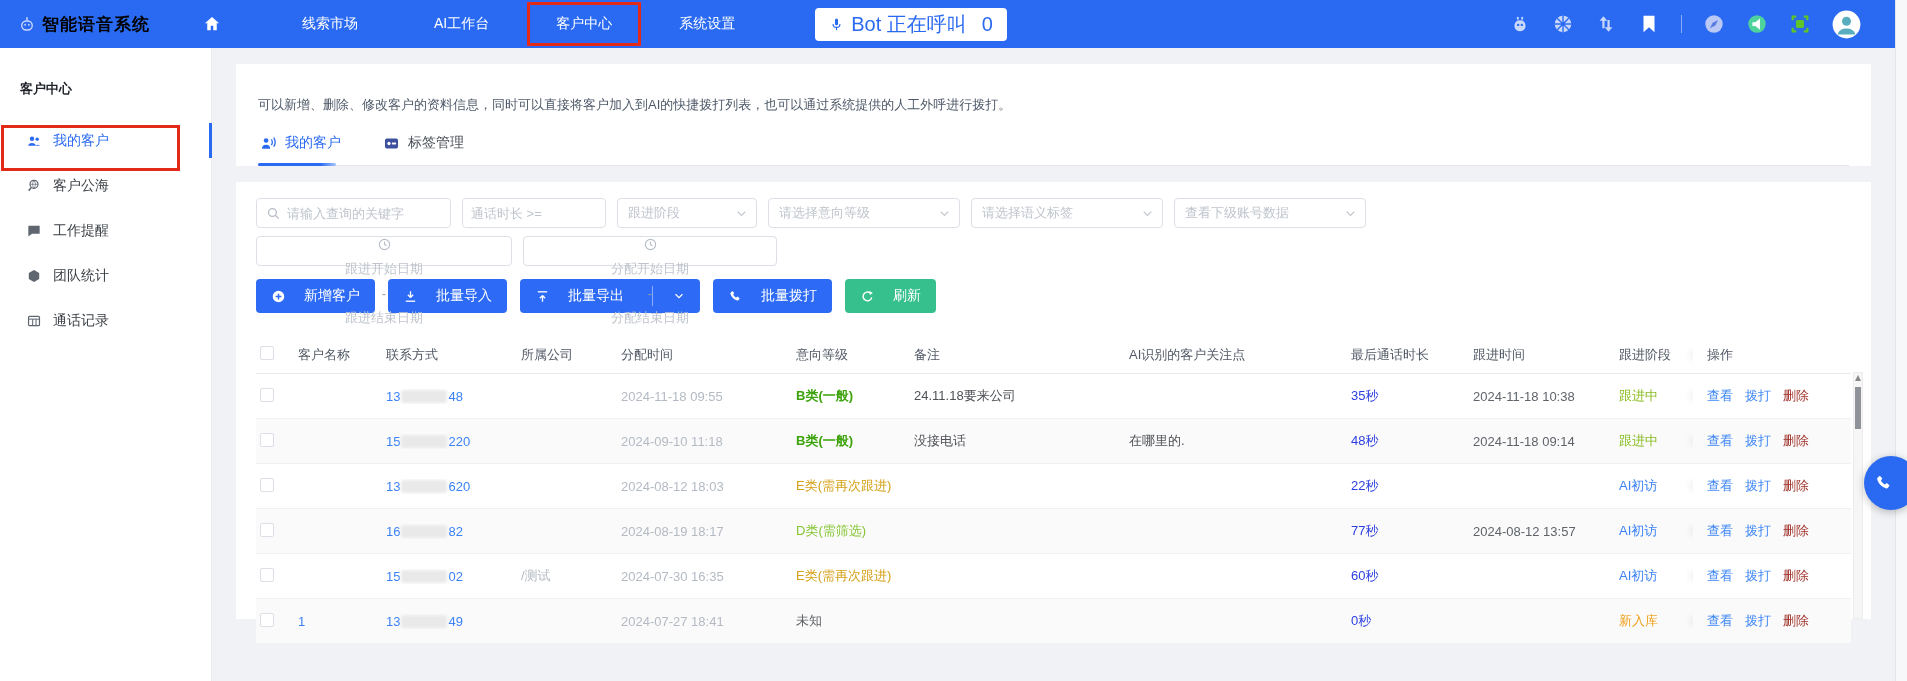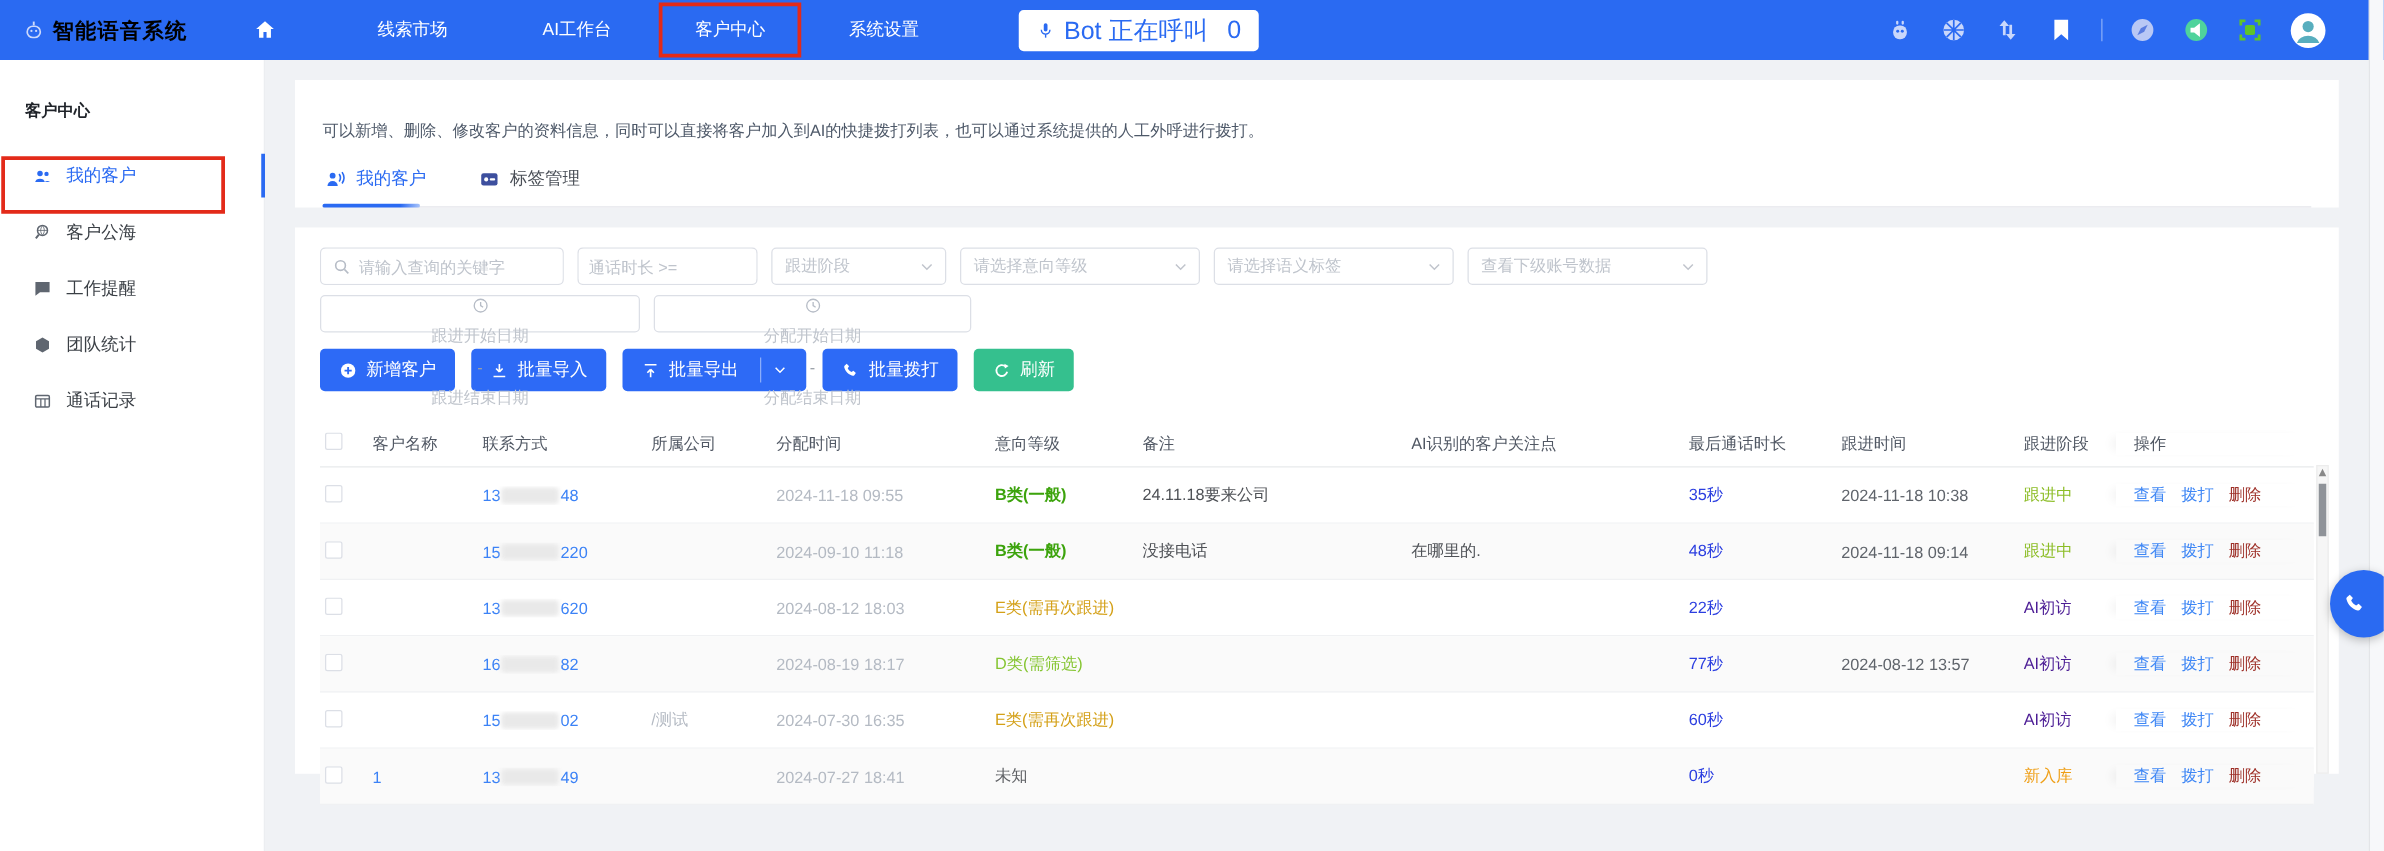--- a/index.html
+++ b/index.html
@@ -90,21 +90,21 @@
   .caret { position:absolute; right:8px; top:8px; }
   .caret svg { width:13px; height:13px; color:#c0c4cc; }
   .f-date { padding:0 10px; gap:8px;flex-direction:column; }
   .f-date svg { width:15px; height:15px; }
   .f-date1 { width:256px; } .f-date2 { width:254px; }
   .date-sep { color:#9aa0a8; }
 
   
   .btn-row { display:flex; gap:13px; margin-top:13px; }
   .btn { height:34px; border:none; border-radius:4px; color:#fff; background:#2d6af6;
-         display:flex; align-items:center; gap:7px; padding:0 15px; font-size:14px;
+         display:flex; align-items:center; gap:18px; padding:0 15px; font-size:14px;
          cursor:pointer; font-family:inherit; }
   .btn svg { width:15px; height:15px; }
   .btn.green { background:#35c08e; }
   .btn .split-div { width:1px; height:20px; background:rgba(255,255,255,.45); margin:0 2px 0 10px; }
   .btn .dd-caret svg { width:12px; height:12px; color:#fff; }
 
   
   .tbl { margin-top:23px; font-size:13px; }
   .t-row { display:flex; align-items:center; height:45px; border-bottom:1px solid #f0f1f3; }
   .t-head { height:38px; color:#515864; border-bottom:1px solid #e8eaec; }
@@ -122,21 +122,21 @@
   .redact { display:inline-block; width:46px; height:13px; background:#e9e9e9; border-radius:3px;
             vertical-align:-2px; margin:0 1px; filter:blur(1.5px); }
   .note, .ai { color:#4e5156; }
   .follow { color:#5f646b; }
   .dur { color:#2b3ee0; }
   .intent-green { color:#3ca30c; font-weight:bold; }
   .intent-orange { color:#d4a017; }
   .intent-lightgreen { color:#85c531; }
   .intent-plain { color:#606266; }
   .stage-green { color:#8cbd26; }
-  .stage-orange { color:#4c1d95; }
+  .stage-orange { color:#3b82f6; }
   .stage-deeporange { color:#ef9f16; }
   .lnk { cursor:pointer; }
   .lnk-view, .lnk-dial { color:#3f87f5; }
   .lnk-del { color:#9e3028; }
 
   
   .tbl-scrollbar { position:absolute; right:8px; top:190px; bottom:0; width:10px;
                    background:#f6f6f6; border:1px solid #ececec; z-index:20; }
   .tbl-thumb { position:absolute; top:14px; left:1px; width:6px; height:42px; background:#8f9399; }
   .tbl-up { position:absolute; top:2px; left:1px; width:0; height:0;

